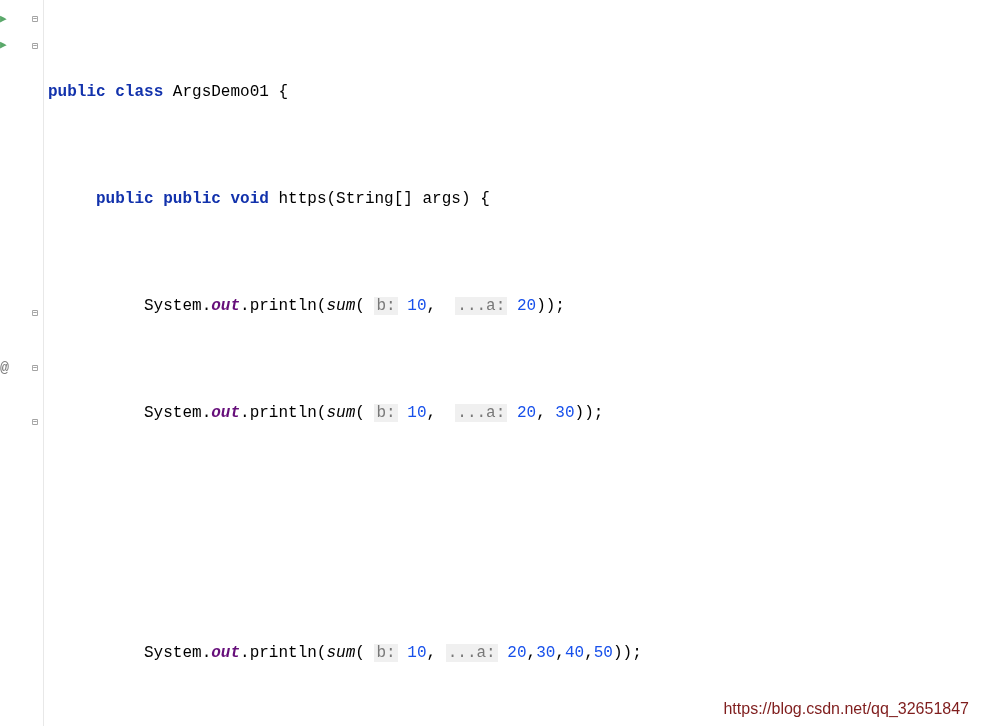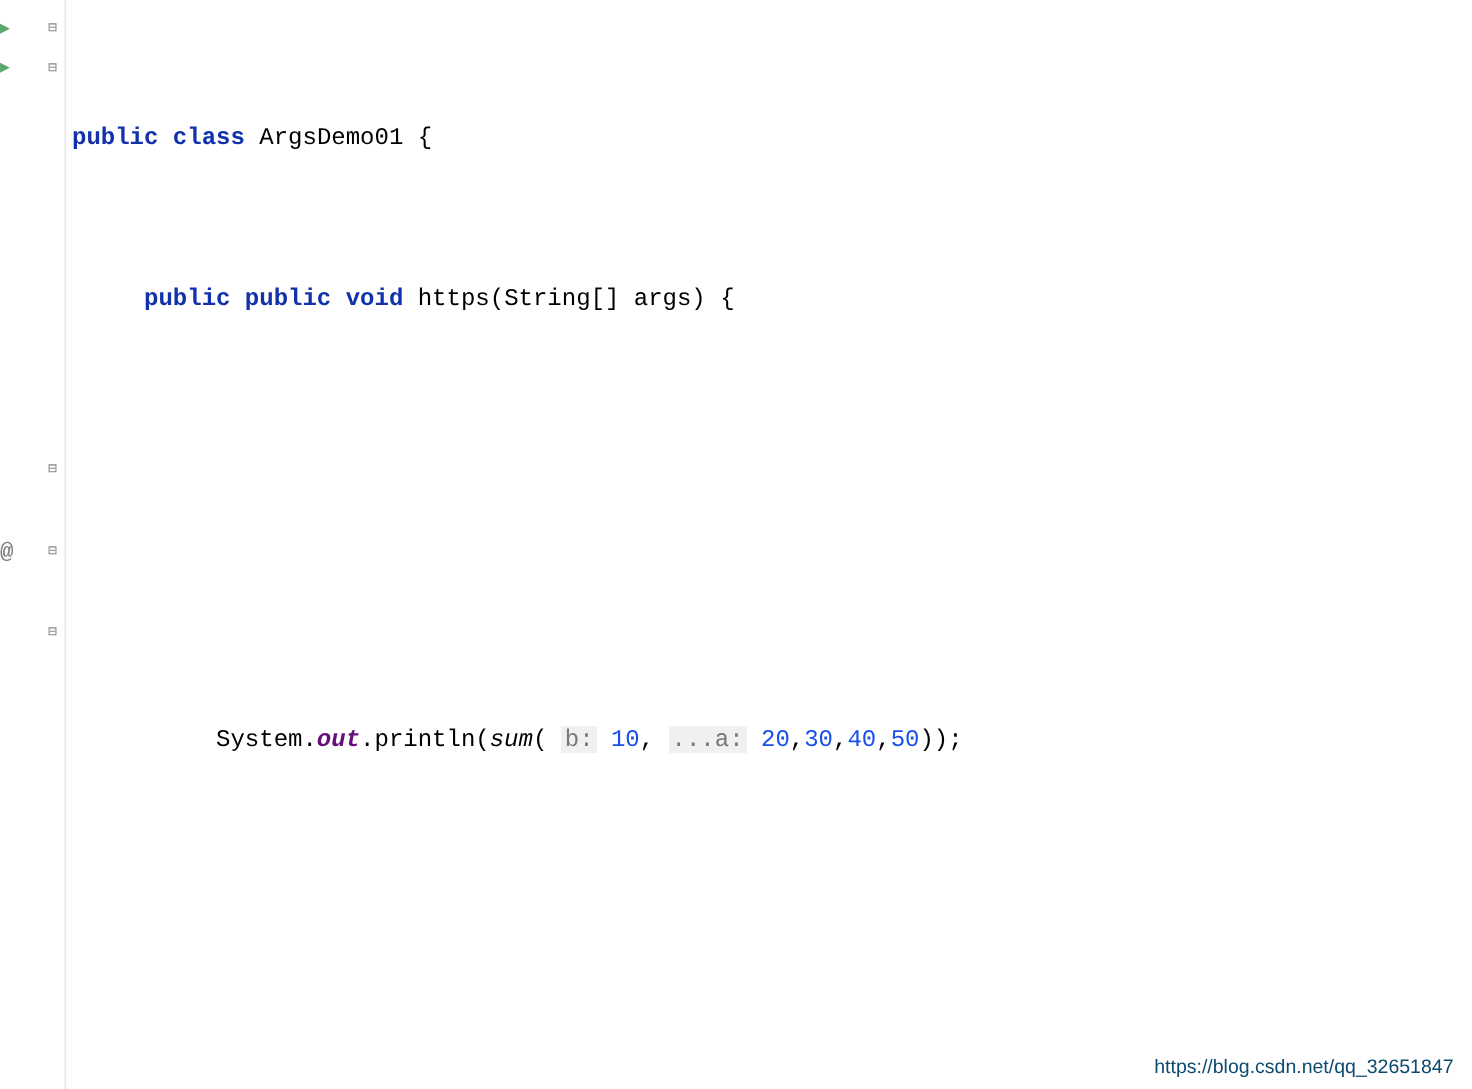--- a/index.html
+++ b/index.html
@@ -57,22 +57,22 @@
   .code-content { position: relative; z-index: 1; }
   .kw { color: #1232ac; font-weight: bold; }
   .str-italic { color: #660e7a; font-style: italic; font-weight: bold; }
   .method-italic { font-style: italic; }
   .num { color: #1750eb; }
   .hint { color: #787878; background: #f0f0f0; padding: 0 2px; font-style: normal; }
   .watermark {
     position: absolute;
     bottom: 8px;
     right: 12px;
-    color: #0c4a6e;
-    font-size: 13px;
+    color: #7f1d1d;
+    font-size: 16px;
     font-family: Arial, sans-serif;
     font-style: normal;
   }
 </style>
 </head>
 <body>
 
 <div class="editor-container">
   <div class="gutter">
     <span class="gutter-arrow" style="top:12px;">▶</span>
@@ -82,21 +82,23 @@
     <span class="fold-icon" style="top:307px;">⊟</span>
     <span class="at-icon" style="top:360px;">@</span>
     <span class="fold-icon" style="top:362px;">⊟</span>
     <span class="fold-icon" style="top:416px;">⊟</span>
   </div>
   <div class="code-area">
     <div class="code-line"><span class="code-content"><span class="kw">public</span> <span class="kw">class</span> <span>ArgsDemo01</span> <span>{</span></span></div>
 
     <div class="code-line"><span class="code-content">     <span class="kw">public</span> <span class="kw">public</span> <span class="kw">void</span> <span>https</span><span>(String[] args)</span> <span>{</span></span></div>
 
+    <div class="code-line"><span class="code-content">          <span>System.</span><span class="str-italic">out</span><span>.println(</span><span class="method-italic">sum</span>( <span class="hint">b:</span> <span class="num">10</span>,  <span class="hint">...a:</span> <span class="num">20</span><span>));</span></span></div>
 
+    <div class="code-line"><span class="code-content">          <span>System.</span><span class="str-italic">out</span><span>.println(</span><span class="method-italic">sum</span>( <span class="hint">b:</span> <span class="num">10</span>,  <span class="hint">...a:</span> <span class="num">20</span>, <span class="num">30</span><span>));</span></span></div>
 
 
     <div class="code-line"></div>
 
     <div class="code-line"><span class="code-content">          <span>System.</span><span class="str-italic">out</span><span>.println(</span><span class="method-italic">sum</span>( <span class="hint">b:</span> <span class="num">10</span>, <span class="hint">...a:</span> <span class="num">20</span>,<span class="num">30</span>,<span class="num">40</span>,<span class="num">50</span><span>));</span></span></div>
 
     
 
     
 

